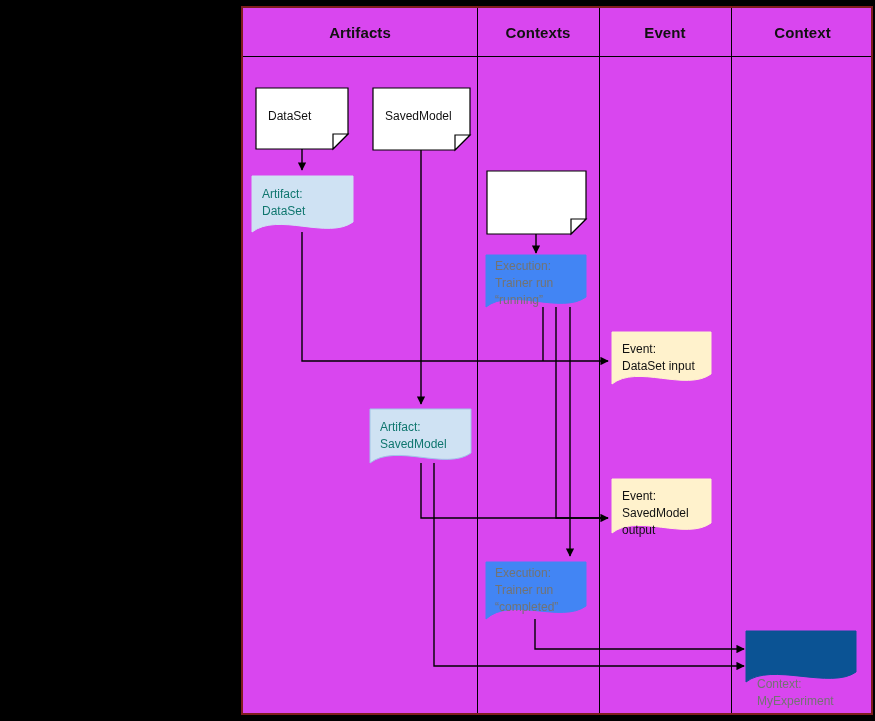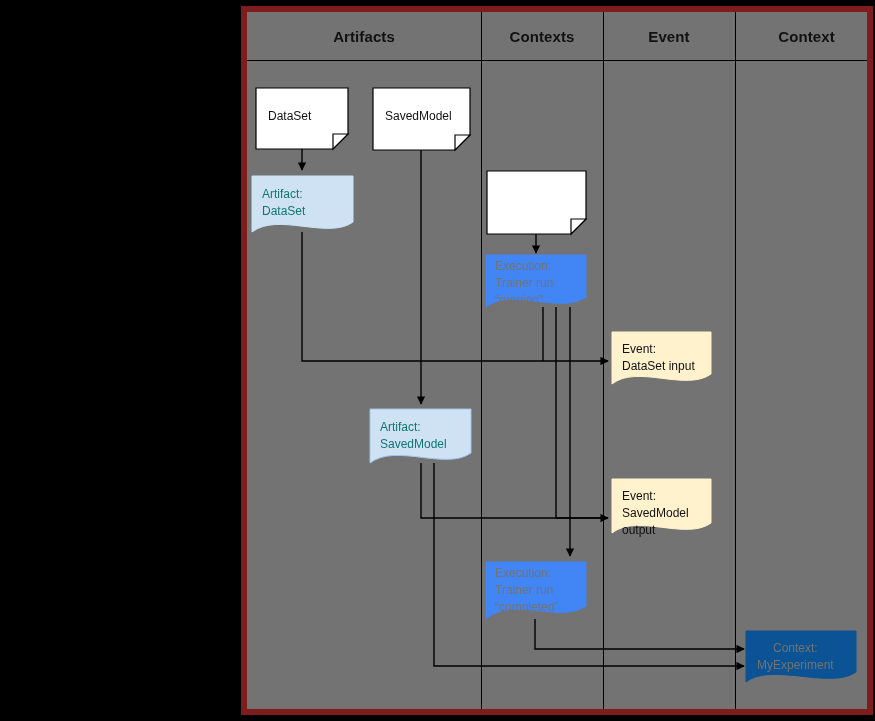--- a/index.html
+++ b/index.html
@@ -15,22 +15,22 @@
     background: #000000;
     overflow: hidden;
     font-family: "Liberation Sans", sans-serif;
   }
   #diagram {
     position: absolute;
     left: 241px;
     top: 6px;
     width: 632px;
     height: 709px;
-    background: #737373;
-    border: 6px solid #7f1d1d;
+    background: #d946ef;
+    border: 2px solid #7f1d1d;
     box-sizing: border-box;
   }
   .col-divider {
     position: absolute;
     top: 0;
     width: 1px;
     height: 100%;
     background: #000000;
   }
   .col-header {
@@ -182,18 +182,18 @@
     <div class="node-label" style="left:10px; top:9px;">Event:
 DataSet input</div>
   </div>
 
   <div class="node note-event" style="left:612px; top:479px; width:100px; height:58px;">
     <div class="node-label" style="left:10px; top:9px;">Event:
 SavedModel
 output</div>
   </div>
 
-  <div class="node note-context" style="left:746px; top:631px; width:112px; height:54px;text-align:center;">
+  <div class="node note-context" style="left:746px; top:667px; width:112px; height:54px;">
     <div class="node-label" style="left:11px; top:9px;">Context:
 MyExperiment</div>
   </div>
 
 </div>
 
 </body></html>

